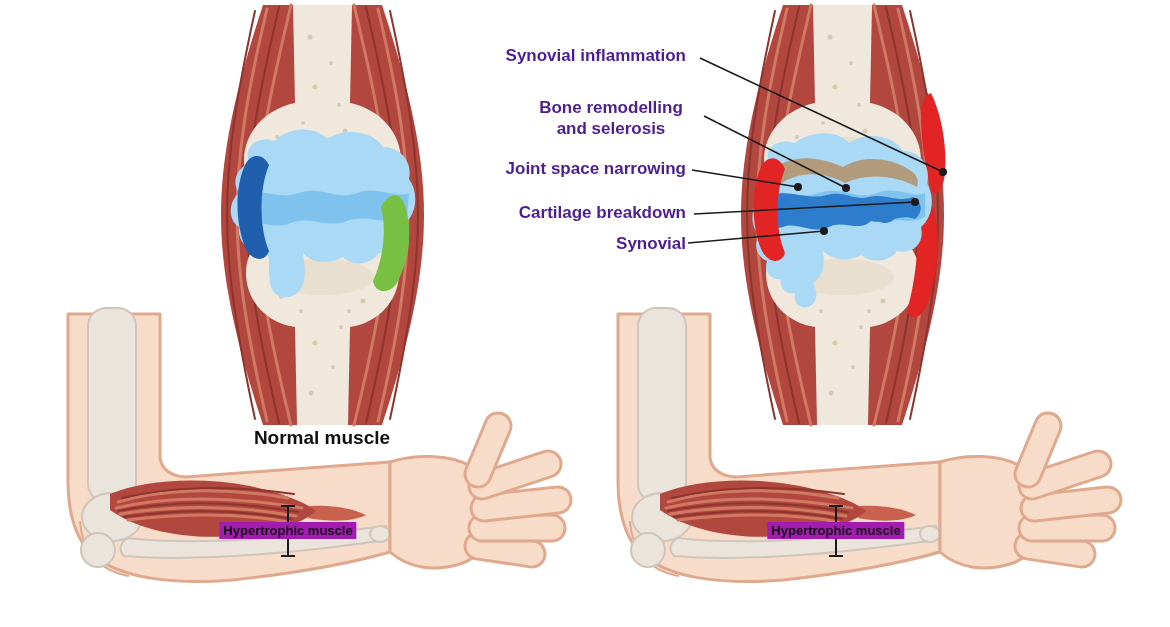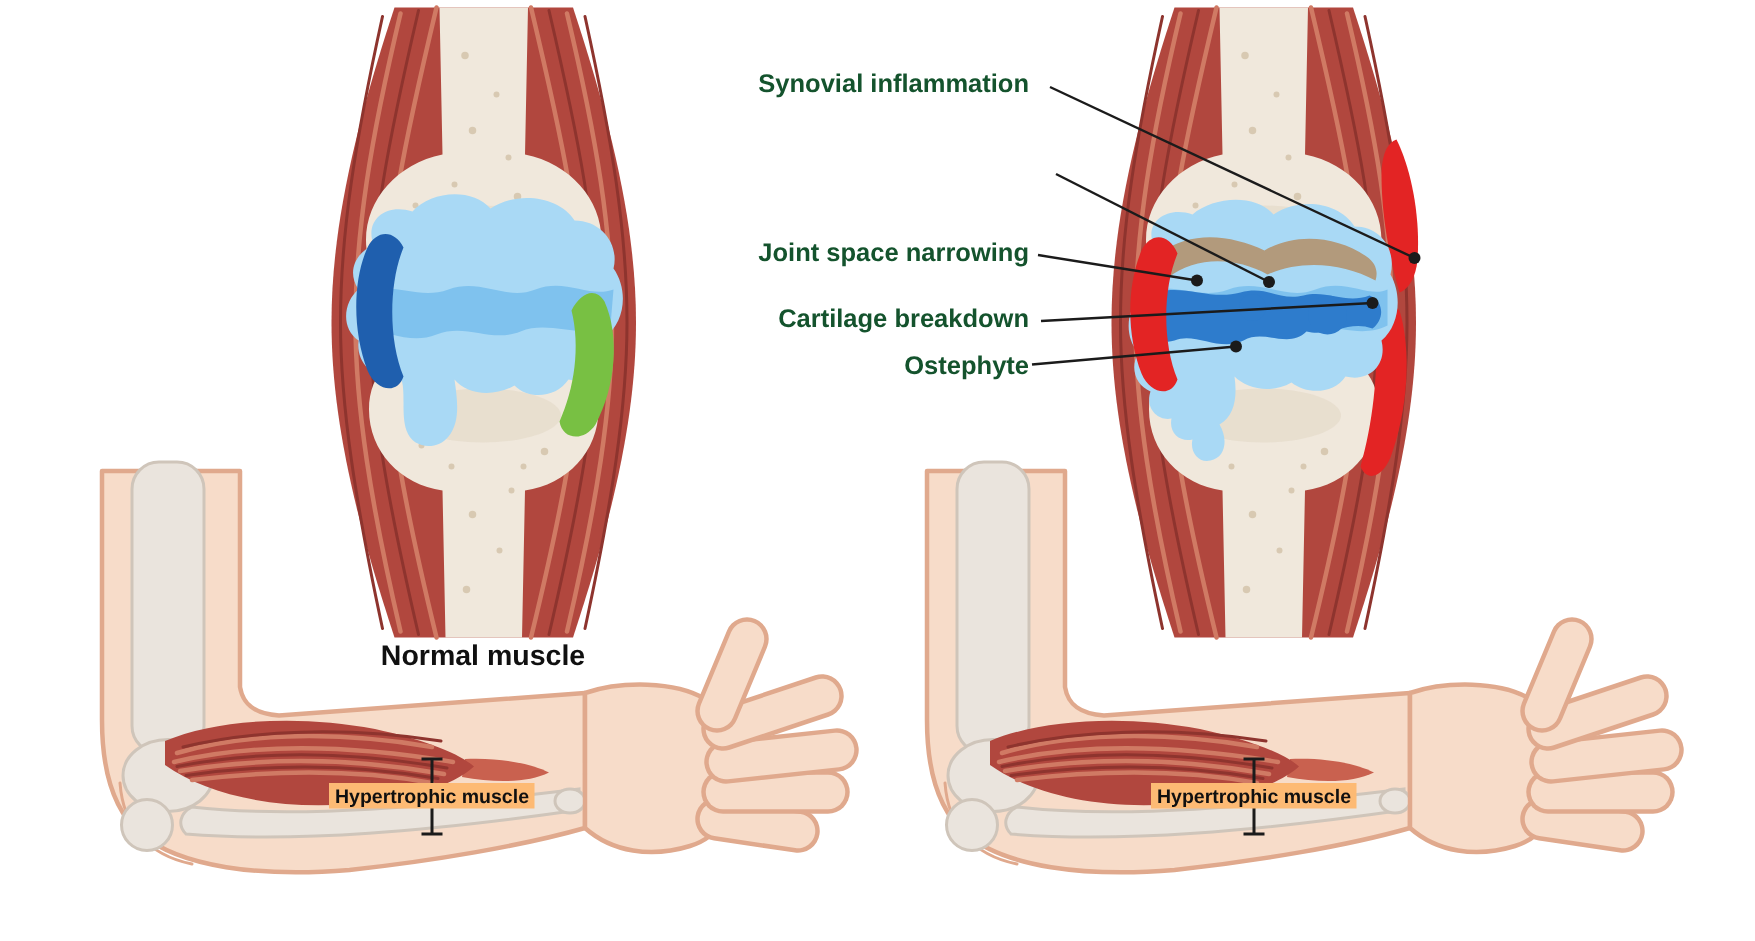--- a/index.html
+++ b/index.html
@@ -1,25 +1,25 @@
 <!DOCTYPE html>
 <html style="--muscle-red: #b1473e; --muscle-streak-light: #d07a64; --muscle-streak-dark: #8e342e; --bone-cream: #f0e8dc; --bone-stipple: #d8c9b2; --capsule-light-blue: #a9d9f5; --capsule-mid-blue: #7fc2ee; --cartilage-dark-blue: #2e7ccc; --meniscus-dark-blue: #1f5fae; --ligament-green: #78c043; --inflamed-red: #e32424; --sclerosis-tan: #b29a7c; --skin: #f7dcc9; --skin-outline: #e0a98d; --bone-gray: #eae4dd; --line-black: #1b1b1b;"><head>
 <meta charset="utf-8">
 <style>
   html,body{margin:0;padding:0;background:#fff;}
   #stage{position:relative;width:1170px;height:627px;background:#fff;overflow:hidden;
          font-family:"Liberation Sans", sans-serif;color:#151515;}
   #scene{position:absolute;left:0;top:0;}
   .ann{position:absolute;right:484px;font-size:17px;font-weight:700;line-height:1.25;
-       text-align:right;color:#14532d;}
+       text-align:right;color:#4c1d95;}
   .ann.center{text-align:center;width:150px;}
   .caption{position:absolute;transform:translateX(-50%);font-size:19px;font-weight:800;
            white-space:nowrap;color:#101010;}
   .muscle-label{position:absolute;transform:translateX(-50%);font-size:13px;font-weight:700;
-           white-space:nowrap;background:#fdba74;padding:1px 4px;color:#101010;}
+           white-space:nowrap;background:#a21caf;padding:1px 4px;color:#101010;}
   
   .muscle-base{fill:var(--muscle-red,#b1473e);}
   .streak-l{stroke:var(--muscle-streak-light,#d07a64);fill:none;stroke-width:3;stroke-linecap:round;}
   .streak-d{stroke:var(--muscle-streak-dark,#8e342e);fill:none;stroke-width:2;stroke-linecap:round;}
   .bone{fill:var(--bone-cream,#f0e8dc);}
   .bone-shade{fill:#e2d7c4;opacity:.55;}
   .stipple{fill:var(--bone-stipple,#d8c9b2);}
   .cap-light{fill:var(--capsule-light-blue,#a9d9f5);}
   .cap-mid{fill:var(--capsule-mid-blue,#7fc2ee);}
   .dark-blue{fill:var(--meniscus-dark-blue,#1f5fae);}
@@ -162,21 +162,22 @@
       <path class="marker" d="M 281,556 L 295,556"></path>
     </g>
     <g>
       <path class="marker" d="M 829,506 L 843,506"></path>
       <path class="marker" d="M 836,506 L 836,556"></path>
       <path class="marker" d="M 829,556 L 843,556"></path>
     </g>
   </svg>
 
   <div class="ann" style="top:45px">Synovial inflammation</div>
+  <div class="ann center" style="top:97px">Bone remodelling and selerosis</div>
   <div class="ann" style="top:202px">Cartilage breakdown</div>
   <div class="ann" style="top:158px">Joint space narrowing</div>
-  <div class="ann" style="top:233px">Ostephyte</div>
+  <div class="ann" style="top:233px">Synovial</div>
 
   <div class="caption" style="left:322px;top:427px">Normal muscle</div>
 
   <div class="muscle-label" style="left:288px;top:522px">Hypertrophic muscle</div>
   <div class="muscle-label" style="left:836px;top:522px">Hypertrophic muscle</div>
 </div>
 
 </body></html>

